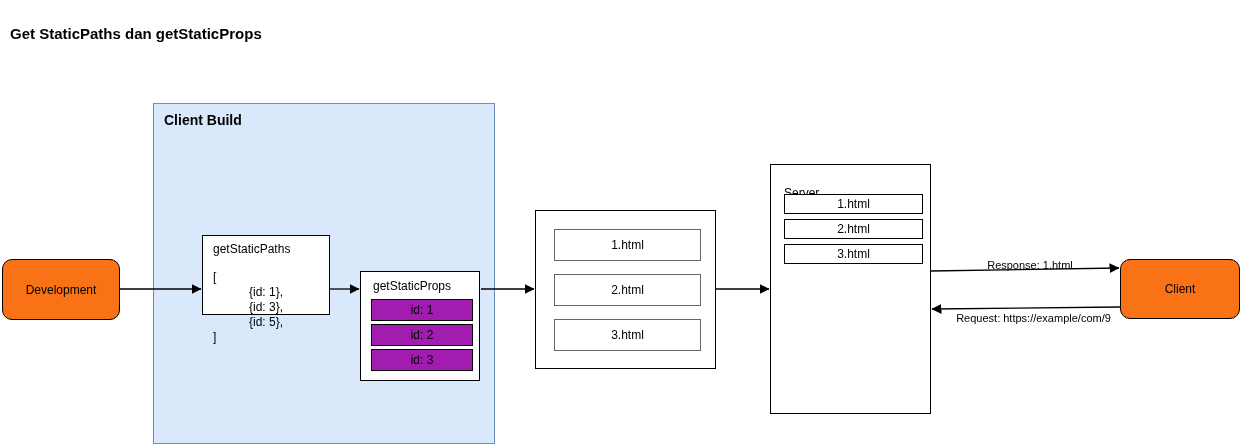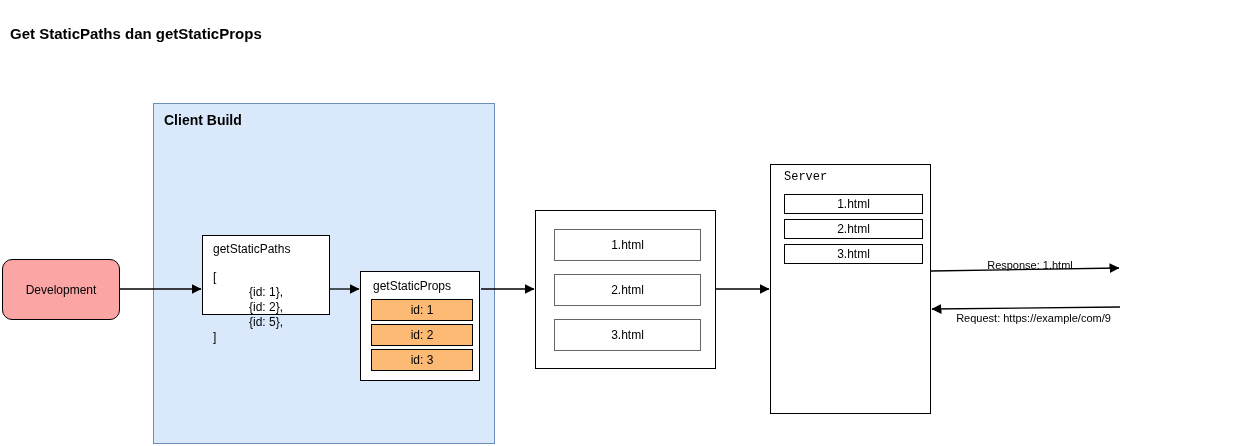--- a/index.html
+++ b/index.html
@@ -15,21 +15,21 @@
 
   .page-title {
     left: 10px; top: 6px;
     font-size: 15px; font-weight: bold;
     white-space: nowrap;
     margin-top: 19px;
   }
 
   
   .rounded-node {
-    background: #fca5a5;
+    background: #f97316;
     border: 1px solid #000;
     border-radius: 10px;
     display: flex; align-items: center; justify-content: center;
     font-size: 12px;
   }
   #development { left: 2px;    top: 259px; width: 118px; height: 61px; }
   #client      { left: 1120px; top: 259px; width: 120px; height: 60px; }
 
   
   #process-build {
@@ -56,21 +56,21 @@
   
   #get-static-props {
     left: 360px; top: 235px; width: 120px; height: 110px;
     background: #fff; border: 1px solid var(--box-border, #000);
     font-size: 12px;
     margin-top: 36px;
   }
   #get-static-props .box-title { position: absolute; left: 12px; top: 7px; white-space: nowrap; }
   .id-box {
     position: absolute; left: 10px; width: 100px; height: 20px;
-    background: #fdba74; border: 1px solid var(--box-border, #000);
+    background: #a21caf; border: 1px solid var(--box-border, #000);
     display: flex; align-items: center; justify-content: center;
     font-size: 12px;
   }
   #id-box-0 { top: 27px; }
   #id-box-1 { top: 52px; }
   #id-box-2 { top: 77px; }
 
   
   #build-output {
     left: 535px; top: 210px; width: 181px; height: 159px;
@@ -85,21 +85,21 @@
   #file-box-0 { top: 18px; }
   #file-box-1 { top: 63px; }
   #file-box-2 { top: 108px; }
 
   
   #server {
     left: 770px; top: 164px; width: 161px; height: 250px;
     background: #fff; border: 1px solid var(--box-border, #000);
     font-size: 12px;
   }
-  #server .box-title { position: absolute; left: 13px; top: 5px; white-space: nowrap; font-family: Liberation Mono, monospace; }
+  #server .box-title { position: absolute; left: 13px; top: 21px; white-space: nowrap; }
   .server-file-box {
     position: absolute; left: 13px; width: 137px; height: 18px;
     background: #fff; border: 1px solid var(--box-border, #000);
     display: flex; align-items: center; justify-content: center;
     font-size: 12px;
   }
   #server-file-0 { top: 29px; }
   #server-file-1 { top: 54px; }
   #server-file-2 { top: 79px; }
 
@@ -130,21 +130,21 @@
 
   <div class="abs rounded-node" id="development">
     <span>Development</span>
   </div>
 
   <div class="abs" id="get-static-paths">
     <div class="box-title">getStaticPaths</div>
     <div class="code-lines">
       <div class="code-line">[</div>
       <div class="code-line indent">{id: 1},</div>
-      <div class="code-line indent">{id: 2},</div>
+      <div class="code-line indent">{id: 3},</div>
       <div class="code-line indent">{id: 5},</div>
       <div class="code-line">]</div>
     </div>
   </div>
 
   <div class="abs" id="get-static-props">
     <div class="box-title">getStaticProps</div>
     <div class="id-box" id="id-box-0">id: 1</div>
     <div class="id-box" id="id-box-1">id: 2</div>
     <div class="id-box" id="id-box-2">id: 3</div>
@@ -156,20 +156,23 @@
     <div class="file-box" id="file-box-2">3.html</div>
   </div>
 
   <div class="abs" id="server">
     <div class="box-title">Server</div>
     <div class="server-file-box" id="server-file-0">1.html</div>
     <div class="server-file-box" id="server-file-1">2.html</div>
     <div class="server-file-box" id="server-file-2">3.html</div>
   </div>
 
+  <div class="abs rounded-node" id="client">
+    <span>Client</span>
+  </div>
 
   <div class="edge-label" id="response-label">Response: 1.html</div>
   <div class="edge-label" id="request-label">Request: https://example/com/9</div>
 
   <svg id="edges-svg" xmlns="http://www.w3.org/2000/svg" viewBox="0 0 1241 446">
     <defs>
       <marker id="arrowhead" markerWidth="10" markerHeight="10" refX="9.5" refY="5" orient="auto" markerUnits="userSpaceOnUse">
         <path d="M0,0 L10,5 L0,10 Z" fill="#000"></path>
       </marker>
     </defs>

